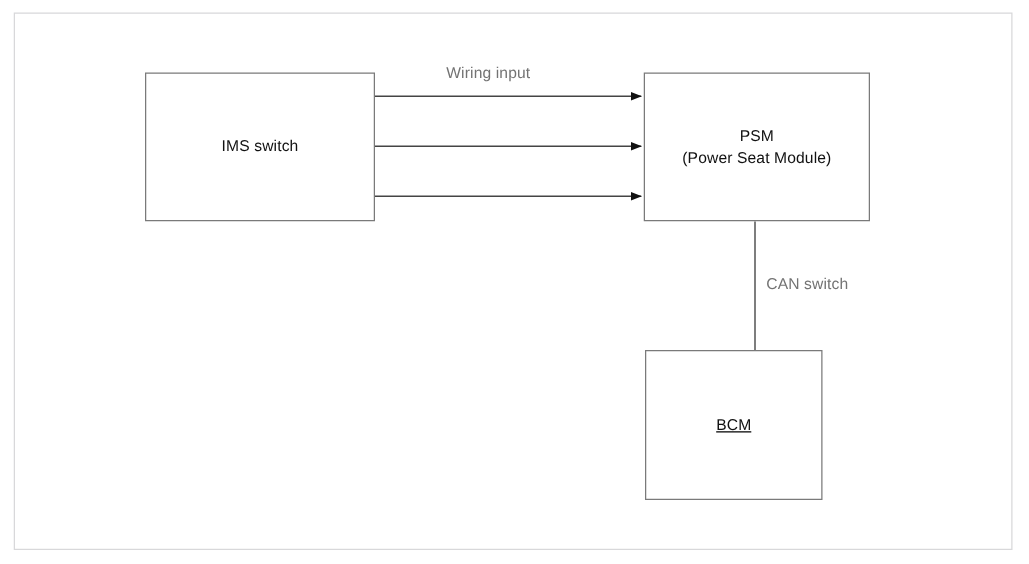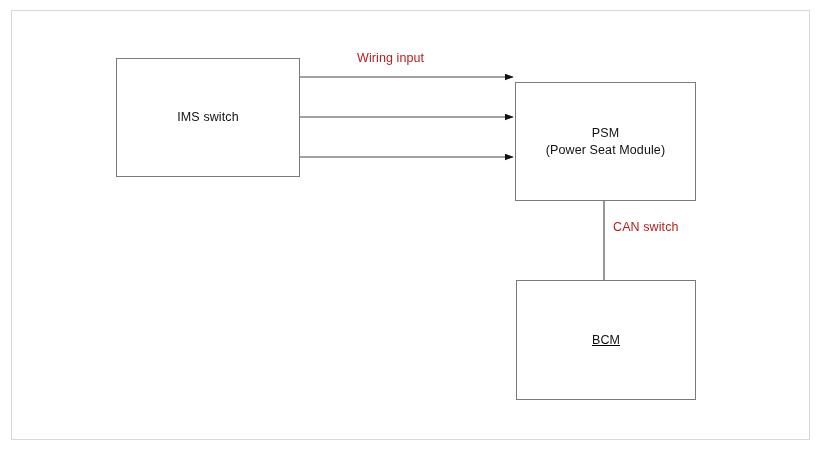--- a/index.html
+++ b/index.html
@@ -49,27 +49,27 @@
   .node-label {
     font-size: 12.5px;
     color: #111111;
     line-height: 17px;
     letter-spacing: 0.1px;
     white-space: pre-line;
   }
   .edge-label {
     position: absolute;
     font-size: 12.5px;
-    color: #b91c1c;
+    color: #737373;
     white-space: nowrap;
     letter-spacing: 0.1px;
   }
   #ims-switch-box   { left: 116px; top: 58px;  width: 184px; height: 119px; }
-  #psm-box          { left: 515px; top: 58px;  width: 181px; height: 119px; margin-top: 24px; }
-  #bcm-box          { left: 516px; top: 280px; width: 180px; height: 120px; text-decoration: underline; }
+  #psm-box          { left: 515px; top: 58px;  width: 181px; height: 119px; }
+  #bcm-box          { left: 516px; top: 280px; width: 142px; height: 120px; text-decoration: underline; }
   #wiring-input-label { left: 357px; top: 51px; }
   #can-network-label  { left: 613px; top: 220px; }
 </style>
 </head>
 <body>
 
 <div id="canvas">
 
   <div id="page-frame"></div>
 

